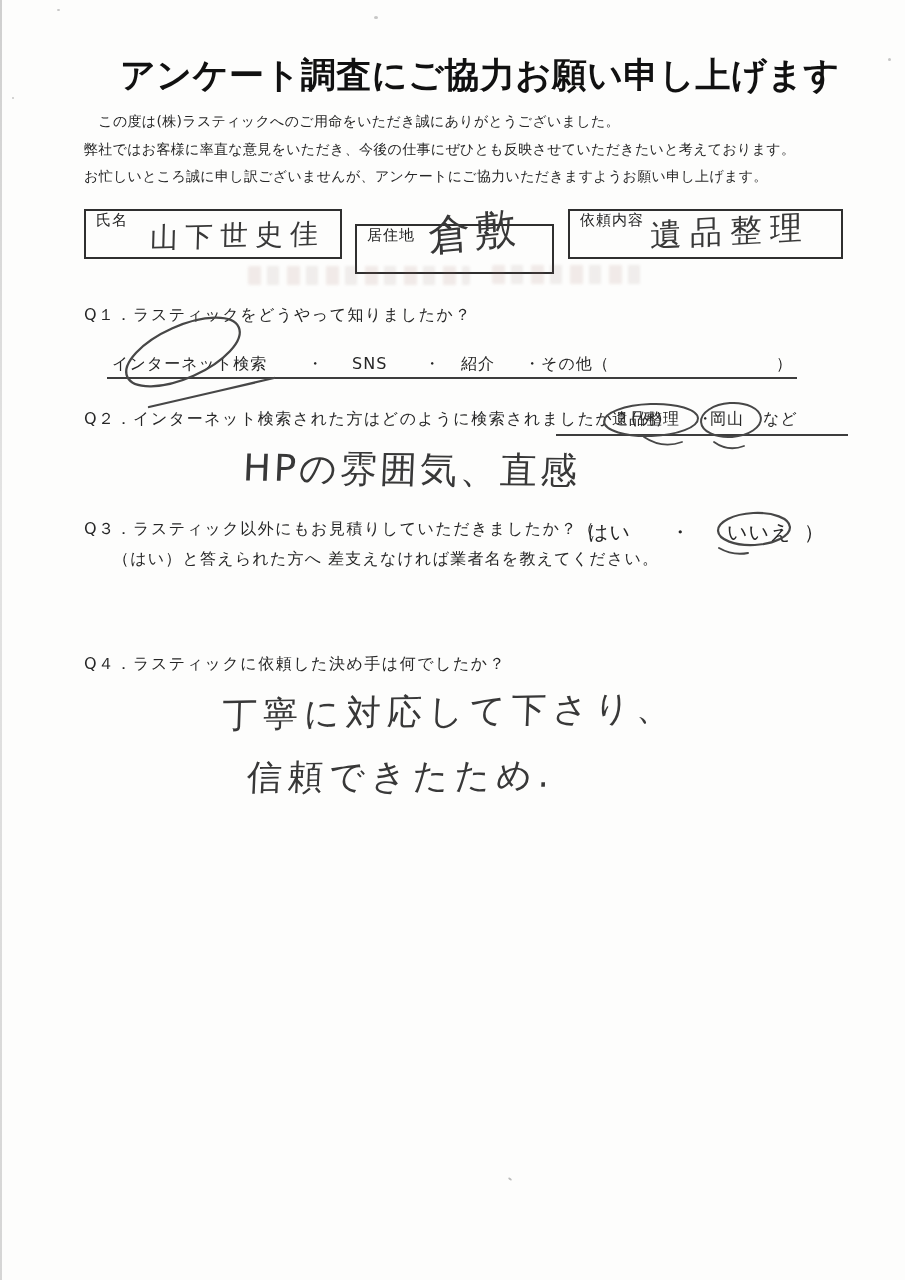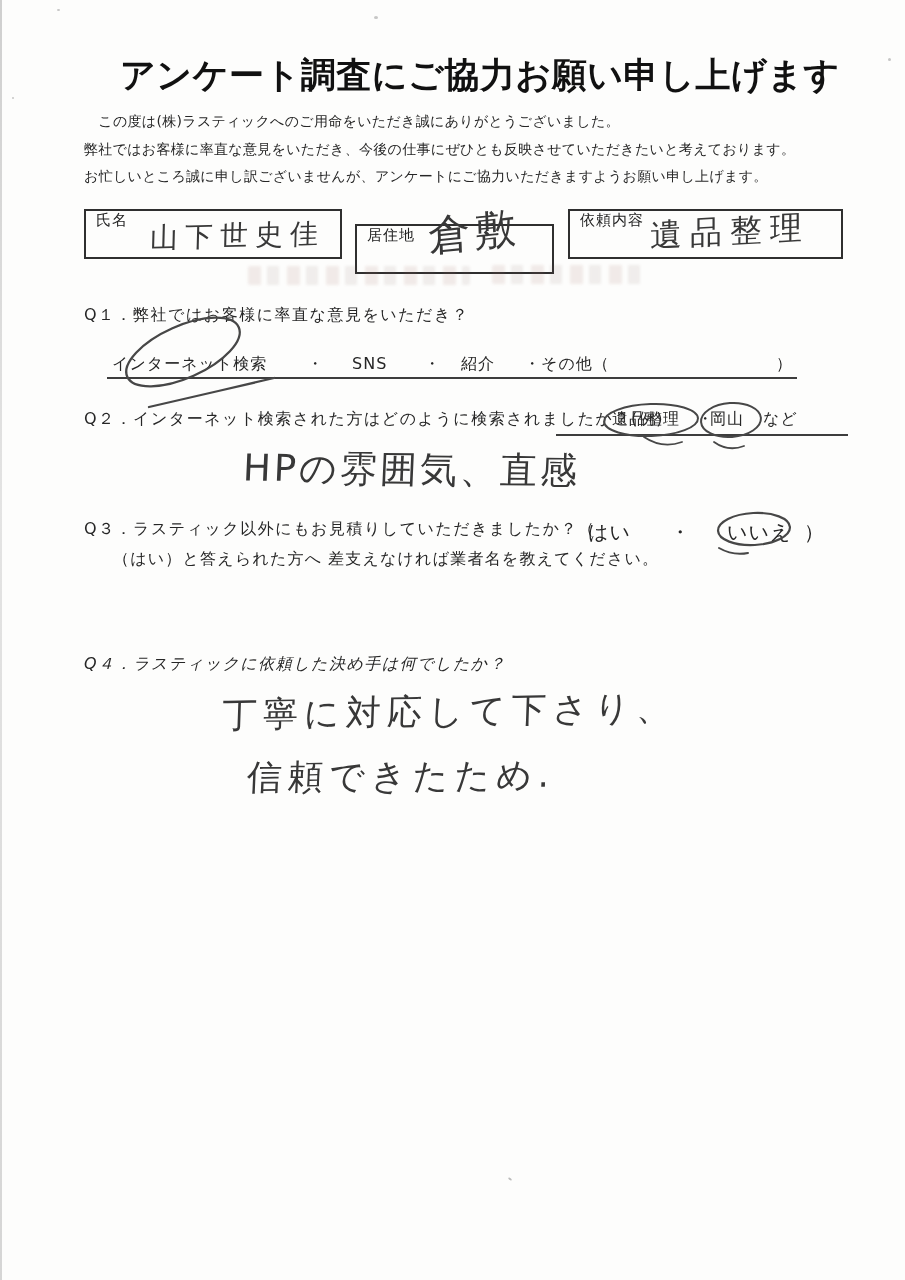--- a/index.html
+++ b/index.html
@@ -51,21 +51,21 @@
       rgba(120,90,88,.24) 19px 31px, rgba(158,104,95,0) 31px 39px);
     filter:blur(1.7px);opacity:.42;}
   .bleed-a{left:248px;top:266px;width:222px;}
   .bleed-b{left:492px;top:265px;width:152px;}
 
   
   .q{position:absolute;font-size:16px;letter-spacing:1.5px;color:#262626;white-space:nowrap;}
   .q1-q{left:84px;top:305px;}
   .q2-q{left:84px;top:409px;}
   .q3-q{left:84px;top:519px;}
-  .q4-q{left:84px;top:654px;font-style:italic;}
+  .q4-q{left:84px;top:654px;}
 
   .opt{position:absolute;top:354px;font-size:16px;letter-spacing:1px;color:#262626;white-space:nowrap;}
   .q2-term{position:absolute;top:409px;font-size:16px;letter-spacing:1px;color:#262626;white-space:nowrap;}
   .q3-opt{position:absolute;top:519px;font-size:20px;letter-spacing:1px;color:#262626;white-space:nowrap;}
   .q3-follow{position:absolute;top:549px;font-size:16px;letter-spacing:1.2px;color:#262626;white-space:nowrap;}
 
   
   .rule{position:absolute;height:2px;background:#3d3d3d;}
   .rule-q1{left:107px;top:377px;width:690px;}
   .rule-q2{left:556px;top:434px;width:292px;}
@@ -100,21 +100,21 @@
   <div class="ibox ibox-request">
     <span class="ibox-label">依頼内容</span>
   </div>
   <div class="hw hw-name">山下世史佳</div>
   <div class="hw hw-residence">倉敷</div>
   <div class="hw hw-request">遺品整理</div>
 
   <div class="bleed bleed-a"></div>
   <div class="bleed bleed-b"></div>
 
-  <div class="q q1-q">Q１．弊社ではお客様に率直な意見をいただき？</div>
+  <div class="q q1-q">Q１．ラスティックをどうやって知りましたか？</div>
   <span class="opt" style="left:112px;">インターネット検索</span>
   <span class="opt" style="left:307px;">・</span>
   <span class="opt" style="left:352px;">SNS</span>
   <span class="opt" style="left:424px;">・</span>
   <span class="opt" style="left:461px;">紹介</span>
   <span class="opt" style="left:524px;">・その他（</span>
   <span class="opt" style="left:776px;">）</span>
   <div class="rule rule-q1"></div>
 
   <div class="q q2-q">Q２．インターネット検索された方はどのように検索されましたか？(例)</div>

